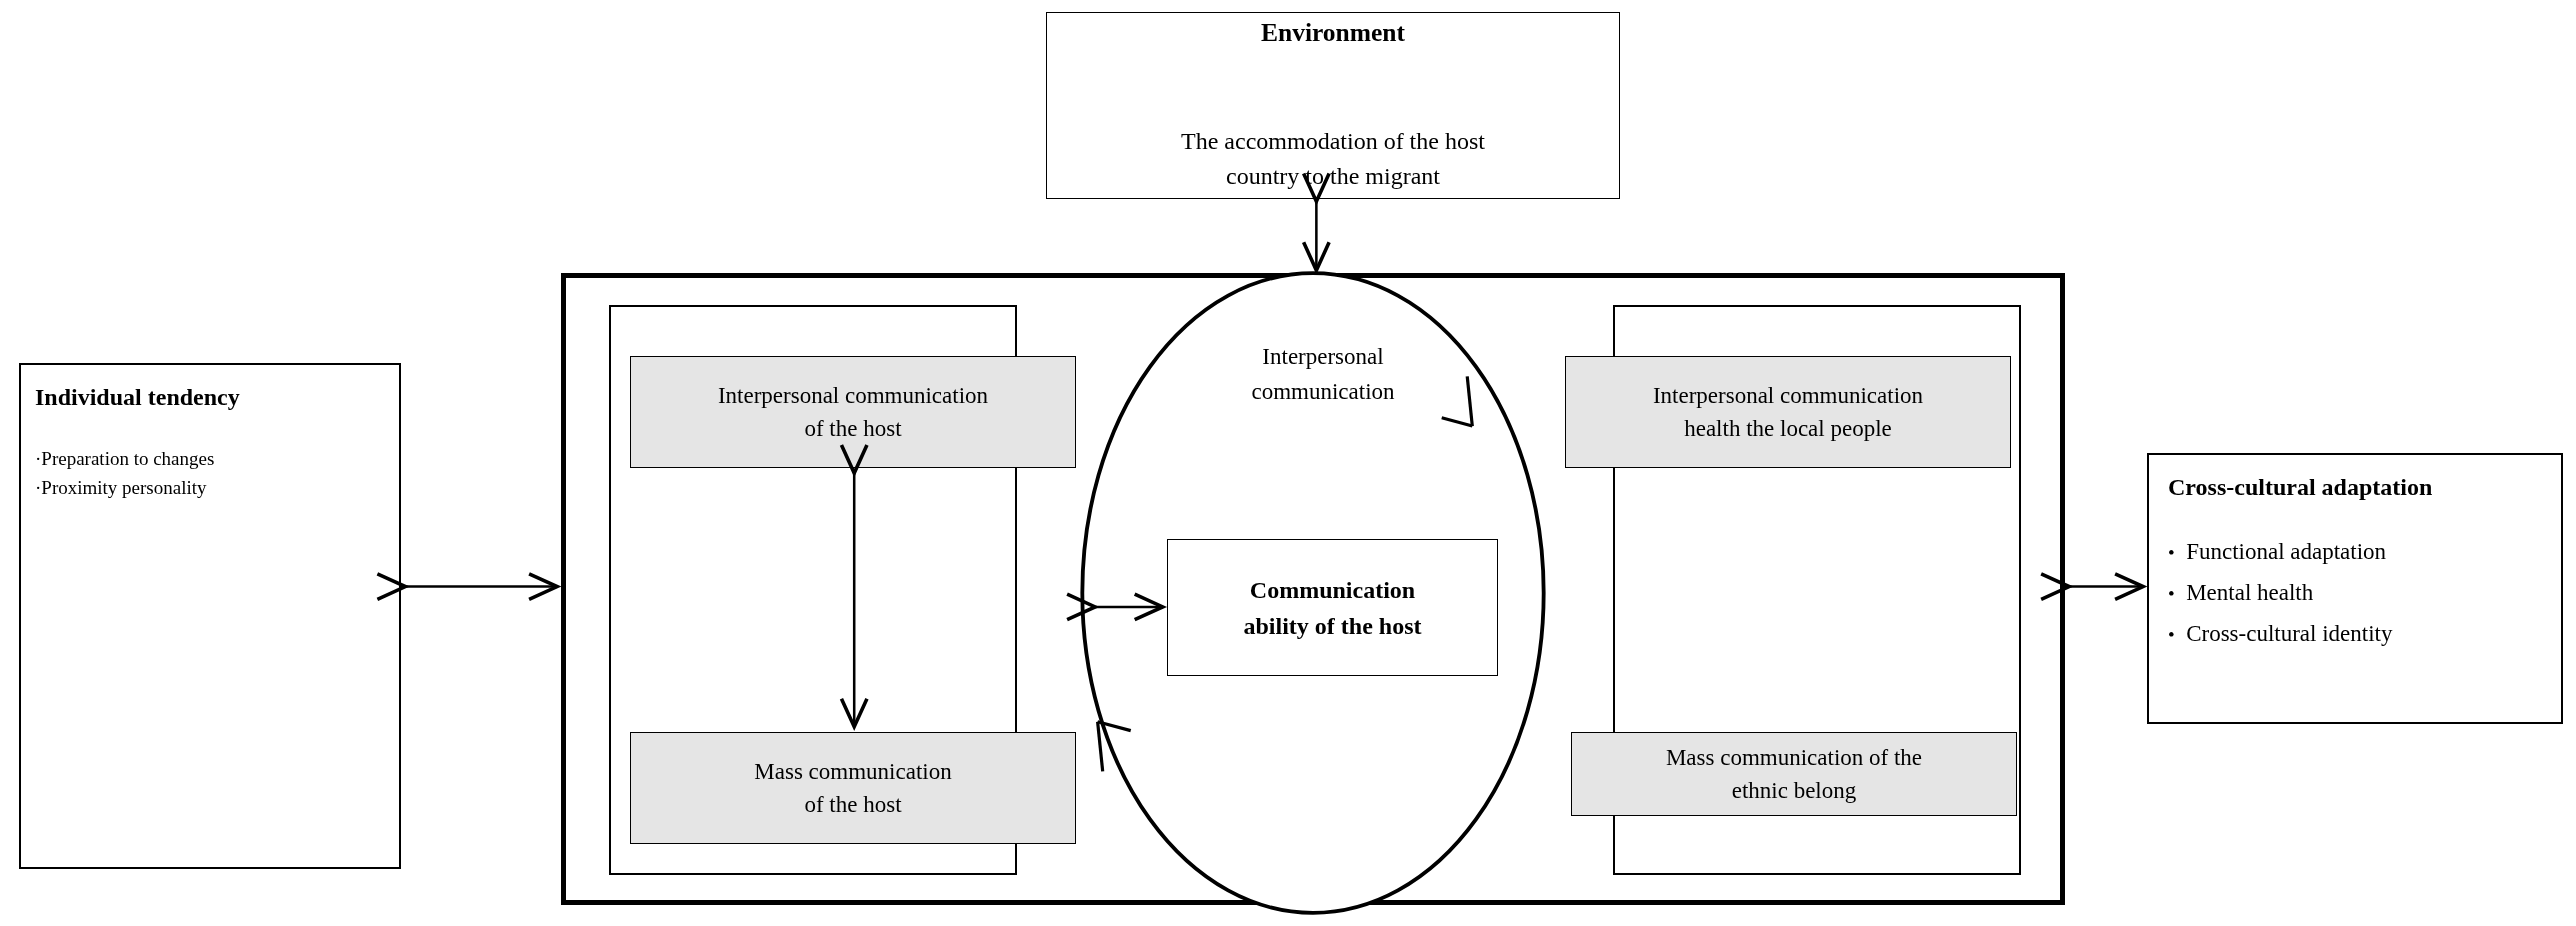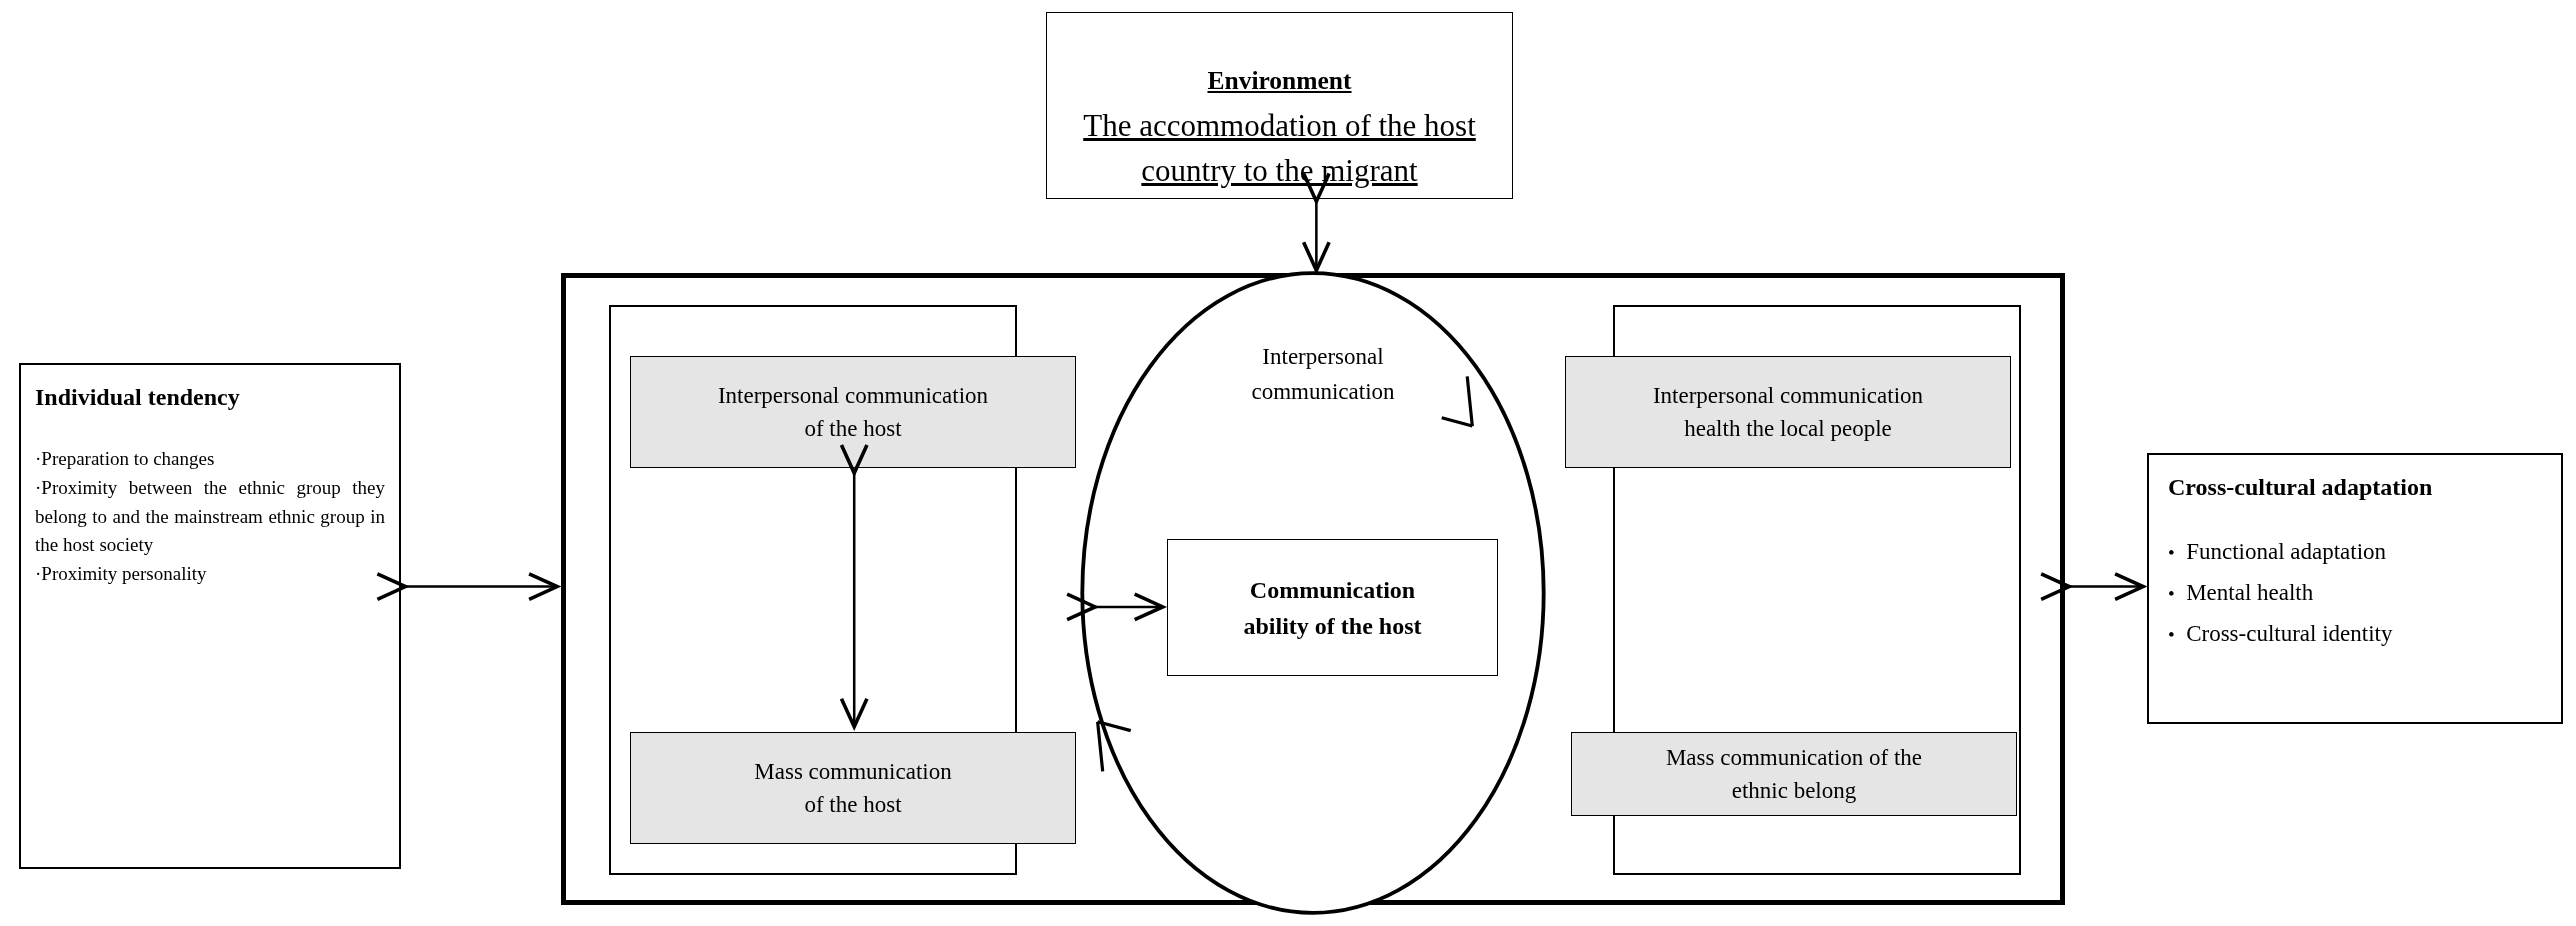--- a/index.html
+++ b/index.html
@@ -22,28 +22,27 @@
     background:#ffffff;
     border:1.9px solid #000000;
     display:flex;
     flex-direction:column;
     justify-content:center;
   }
   .ctr{text-align:center;}
 
   
   #env-box{
-    left:1046px; top:11.5px; width:467px; height:187px;
+    left:1046px; top:11.5px; width:574px; height:187px;
     align-items:center;
-    justify-content:flex-end;
+    justify-content:space-between;
     padding:3.8px 15.3px;
-    text-decoration:underline;
   }
   #env-title{font-size:25.5px; font-weight:bold; line-height:1.35; margin-bottom:5.1px;}
-  #env-desc{font-size:31px; line-height:1.45; text-align:center;}
+  #env-desc{font-size:24px; line-height:1.45; text-align:center;}
 
   
   #left-box{
     left:19px; top:363px; width:382px; height:506px;
     border-width:2.5px;
     padding:16.6px 14px 12.7px 14px;
     justify-content:flex-start;
   }
   #left-title{font-size:24px; font-weight:bold; line-height:1.3;}
   #left-list{margin-top:32px;}
@@ -159,21 +158,20 @@
     <div id="env-desc">
       <div>The accommodation of the host</div>
       <div>country to the migrant</div>
     </div>
   </div>
 
   <div class="box" id="left-box">
     <div id="left-title">Individual tendency</div>
     <div id="left-list">
       <div class="li nojust">·Preparation to changes</div>
-      <div class="li">·Proximity between the ethnic group they belong to and the mainstream ethnic group in the host society</div>
       <div class="li nojust">·Proximity personality</div>
     </div>
   </div>
 
   <div class="box" id="right-box">
     <div id="right-title">Cross-cultural adaptation</div>
     <div id="right-list">
       <div class="li">
         <span class="bullet">•</span>
         <span>Functional adaptation</span>

